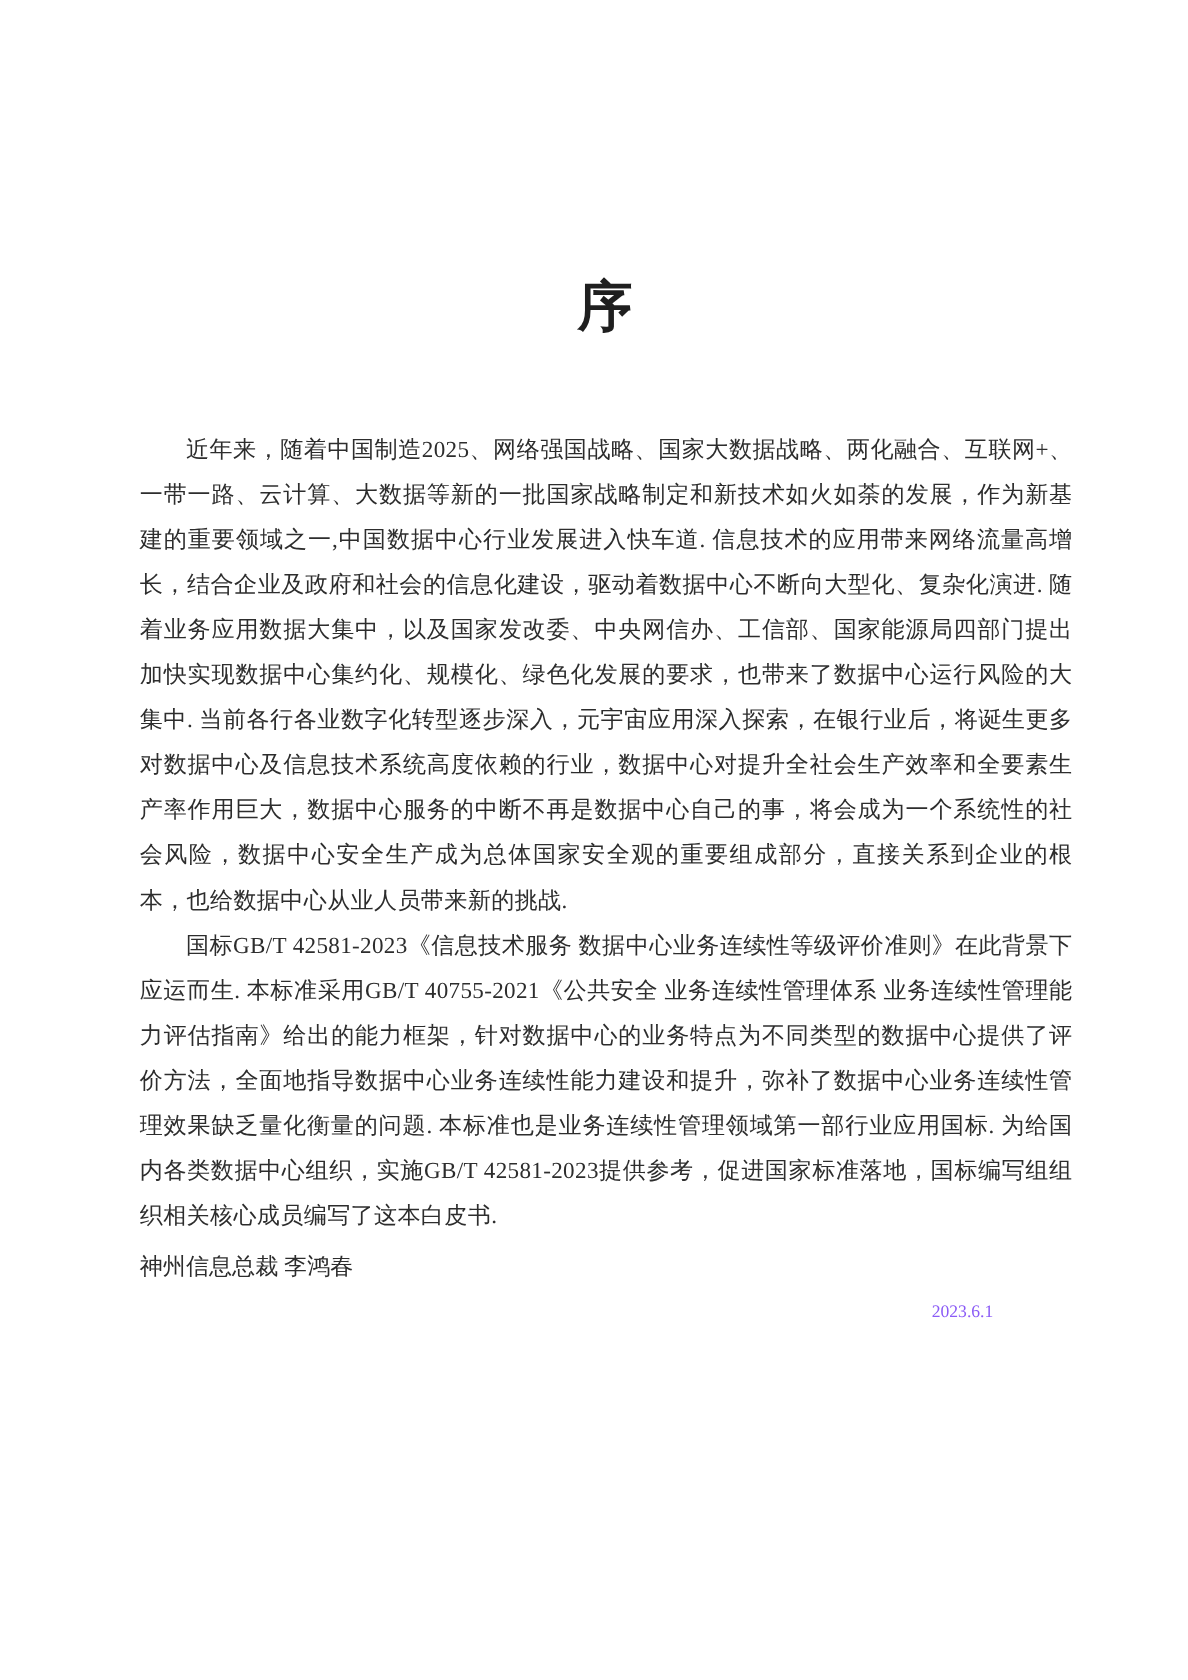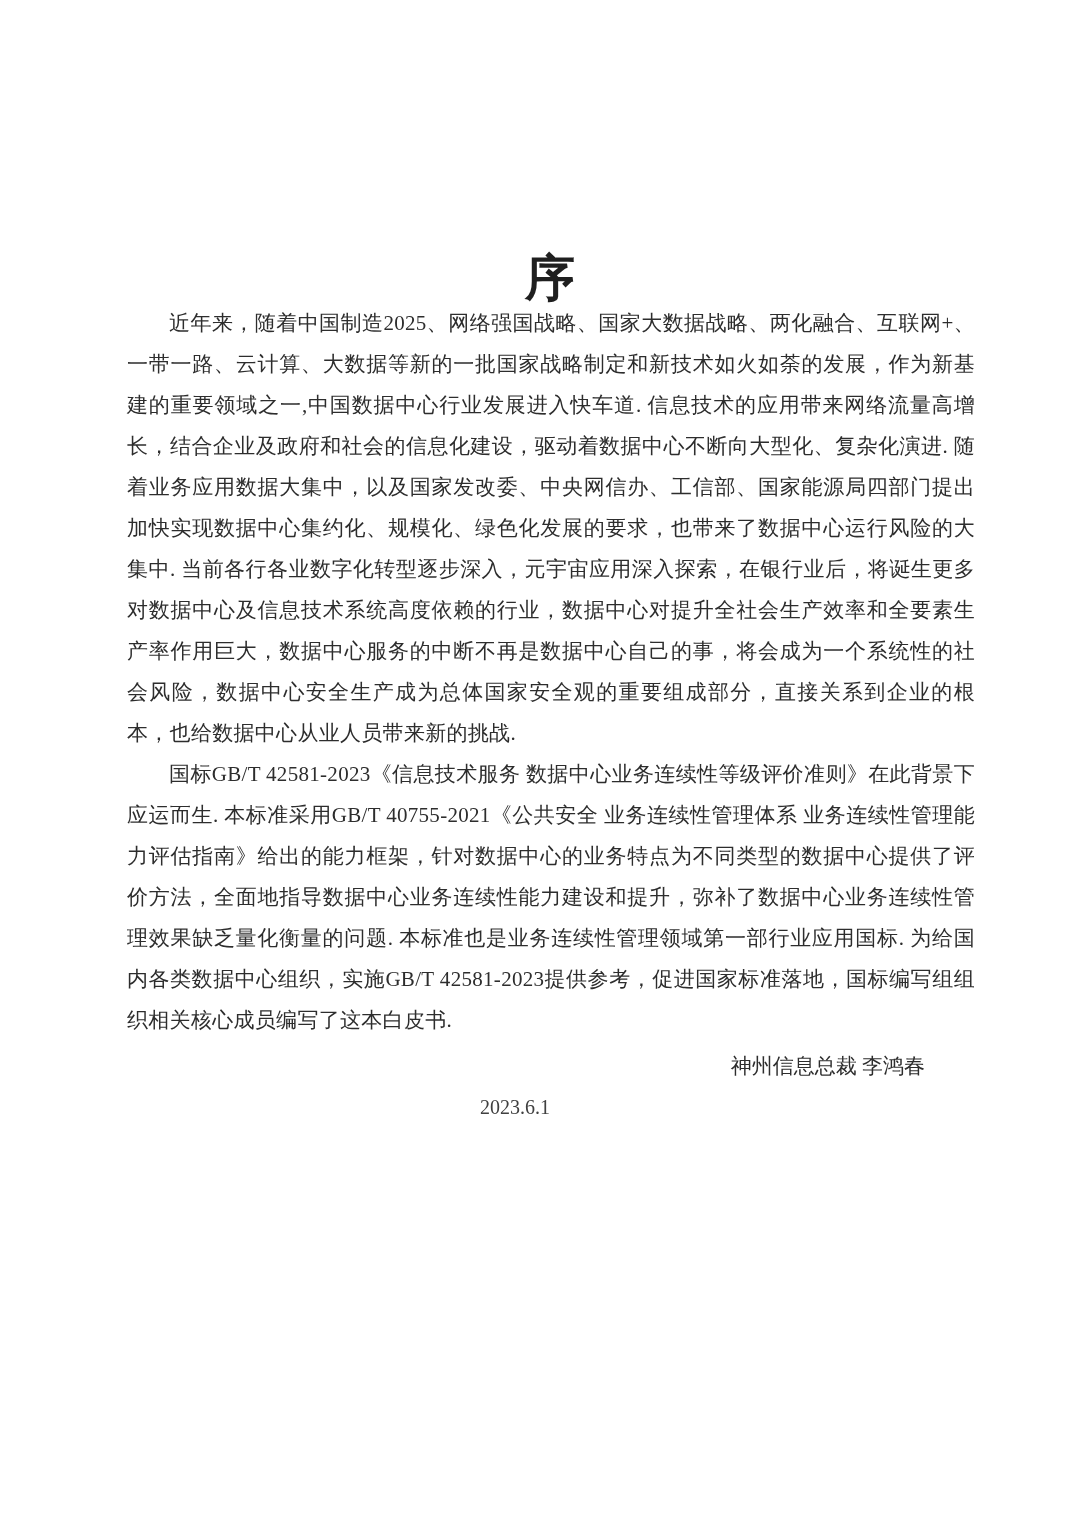--- a/index.html
+++ b/index.html
@@ -22,44 +22,45 @@
   .title {
     margin: 253px 0 0 0;
     text-align: center;
     font-size: 50px;
     line-height: 50px;
     font-weight: bold;
     letter-spacing: 2px;
     color: #1f1f1f;
   }
   .body-text {
+    margin-top: 85px;
   }
   .body-text p {
     margin: 0;
     font-size: 21px;
     line-height: 41px;
     text-align: justify;
     text-indent: 2em;
     letter-spacing: 0.3px;
     word-break: break-all;
   }
   .signature {
     margin-top: 5px;
     padding-right: 50px;
-    text-align: right;
+    text-align: left;
     font-size: 21px;
     line-height: 41px;
     color: #2d2d2d;
   }
   .date {
     padding-right: 72px;
-    text-align: center;
-    font-size: 20px;
+    text-align: right;
+    font-size: 16px;
     line-height: 41px;
-    color: #404040;
+    color: #8b5cf6;
   }
 </style>
 </head>
 <body>
 
 <div class="page">
   <h1 class="title">序</h1>
   <div class="body-text">
     <p>近年来，随着中国制造2025、网络强国战略、国家大数据战略、两化融合、互联网+、一带一路、云计算、大数据等新的一批国家战略制定和新技术如火如荼的发展，作为新基建的重要领域之一,中国数据中心行业发展进入快车道. 信息技术的应用带来网络流量高增长，结合企业及政府和社会的信息化建设，驱动着数据中心不断向大型化、复杂化演进. 随着业务应用数据大集中，以及国家发改委、中央网信办、工信部、国家能源局四部门提出加快实现数据中心集约化、规模化、绿色化发展的要求，也带来了数据中心运行风险的大集中. 当前各行各业数字化转型逐步深入，元宇宙应用深入探索，在银行业后，将诞生更多对数据中心及信息技术系统高度依赖的行业，数据中心对提升全社会生产效率和全要素生产率作用巨大，数据中心服务的中断不再是数据中心自己的事，将会成为一个系统性的社会风险，数据中心安全生产成为总体国家安全观的重要组成部分，直接关系到企业的根本，也给数据中心从业人员带来新的挑战.</p>
     <p>国标GB/T 42581-2023《信息技术服务 数据中心业务连续性等级评价准则》在此背景下应运而生. 本标准采用GB/T 40755-2021《公共安全 业务连续性管理体系 业务连续性管理能力评估指南》给出的能力框架，针对数据中心的业务特点为不同类型的数据中心提供了评价方法，全面地指导数据中心业务连续性能力建设和提升，弥补了数据中心业务连续性管理效果缺乏量化衡量的问题. 本标准也是业务连续性管理领域第一部行业应用国标. 为给国内各类数据中心组织，实施GB/T 42581-2023提供参考，促进国家标准落地，国标编写组组织相关核心成员编写了这本白皮书.</p>

